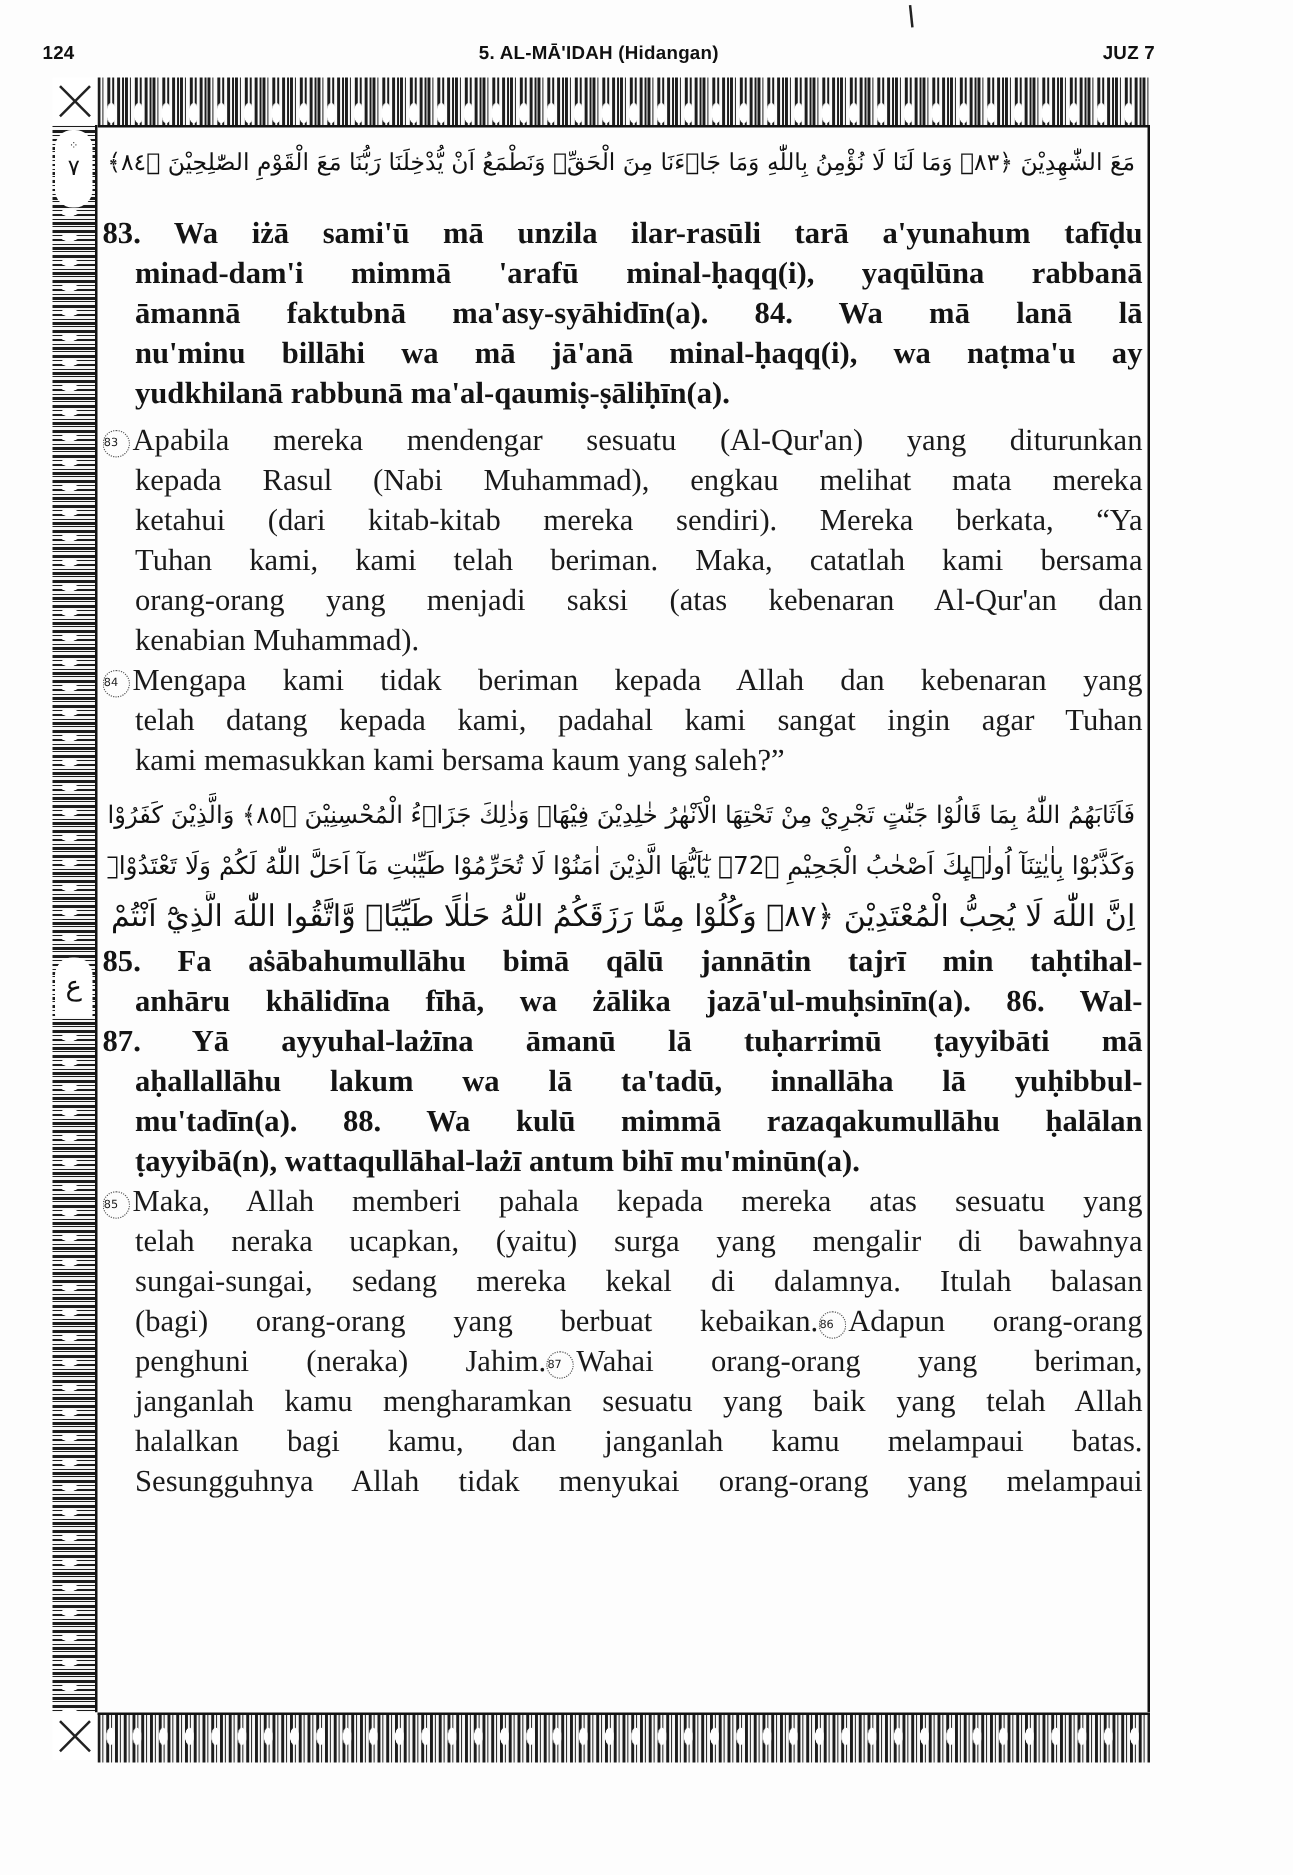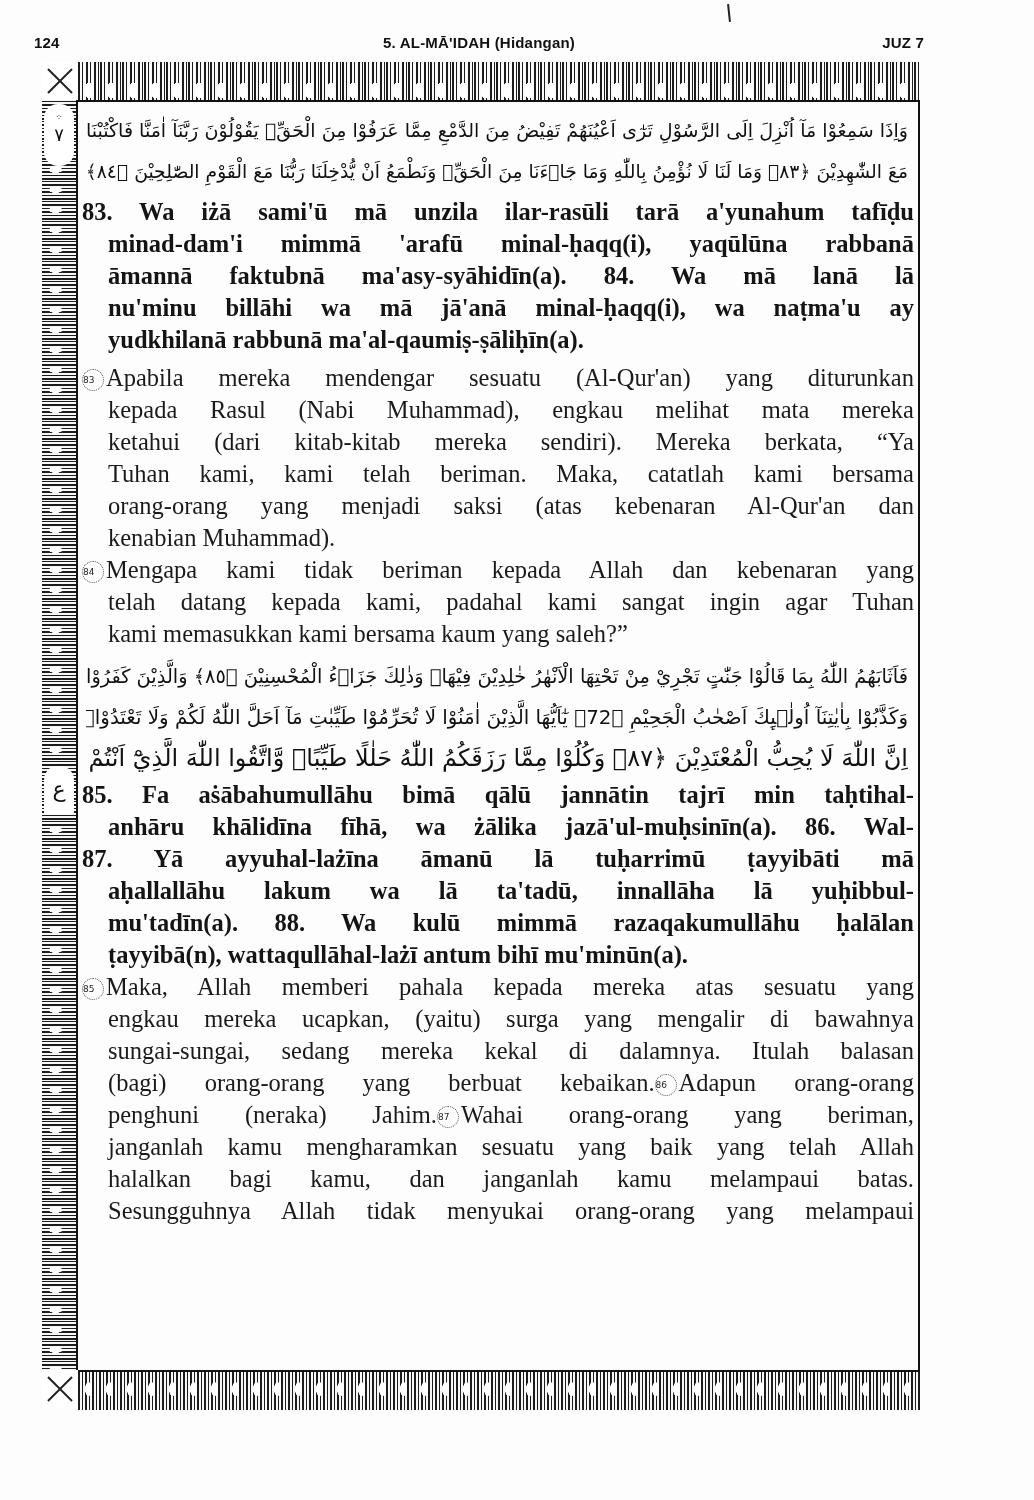--- a/index.html
+++ b/index.html
@@ -82,21 +82,21 @@
   .translit .line.last, .translation .line.last { text-align-last:left; }
   .translit .line.indent, .translation .line.indent { padding-left:26px; }
   .translation {
     font-family:"Liberation Serif","DejaVu Serif",serif; font-size:24.5px; line-height:32px; color:#1a1a1a;
   }
   .verse-badge {
     display:inline-block; width:20px; height:20px; border:1.5px dotted #555; border-radius:50%;
     font-family:"DejaVu Sans",sans-serif; font-size:9px; line-height:20px; text-align:left;
     vertical-align:3px; margin-right:2px; color:#222;
   }
-  .sec-t1 { margin-top:4px; }
+  .sec-t1 { margin-top:20px; }
   .sec-tr1 { margin-top:6px; }
   .sec-tr2 { margin-top:0; }
   .sec-t2 { margin-top:0; }
   .sec-tr3 { margin-top:0; }
 </style>
 </head>
 <body>
 
 <div class="stray-mark"></div>
 
@@ -117,21 +117,20 @@
   <span class="dots">⁘</span>
   <span>٧</span>
 </div>
 <div class="margin-marker marker-ruku">
   <span>ع</span>
 </div>
 
 <div class="content">
 
   <div class="arabic arabic-block-1">
-    <span class="line" style="font-size: 19.0631px;">وَاِذَا سَمِعُوْا مَآ اُنْزِلَ اِلَى الرَّسُوْلِ تَرٰٓى اَعْيُنَهُمْ تَفِيْضُ مِنَ الدَّمْعِ مِمَّا عَرَفُوْا مِنَ الْحَقِّۚ يَقُوْلُوْنَ رَبَّنَآ اٰمَنَّا فَاكْتُبْنَا</span>
     <span class="line" style="font-size: 18.75px;">مَعَ الشّٰهِدِيْنَ ﴿٨٣﴾ وَمَا لَنَا لَا نُؤْمِنُ بِاللّٰهِ وَمَا جَاۤءَنَا مِنَ الْحَقِّۙ وَنَطْمَعُ اَنْ يُّدْخِلَنَا رَبُّنَا مَعَ الْقَوْمِ الصّٰلِحِيْنَ ﴿٨٤﴾</span>
   </div>
 
   <div class="translit sec-t1">
     <span class="line">83. Wa iżā sami'ū mā unzila ilar-rasūli tarā a'yunahum tafīḍu</span>
     <span class="line indent">minad-dam'i mimmā 'arafū minal-ḥaqq(i), yaqūlūna rabbanā</span>
     <span class="line indent">āmannā faktubnā ma'asy-syāhidīn(a).   84. Wa mā lanā lā</span>
     <span class="line indent">nu'minu billāhi wa mā jā'anā minal-ḥaqq(i), wa naṭma'u ay</span>
     <span class="line indent last">yudkhilanā rabbunā ma'al-qaumiṣ-ṣāliḥīn(a).</span>
   </div>
@@ -161,21 +160,21 @@
     <span class="line">85. Fa aṡābahumullāhu bimā qālū jannātin tajrī min taḥtihal-</span>
     <span class="line indent">anhāru khālidīna fīhā, wa żālika jazā'ul-muḥsinīn(a).  86. Wal-</span>
     <span class="line">87. Yā ayyuhal-lażīna āmanū lā tuḥarrimū ṭayyibāti mā</span>
     <span class="line indent">aḥallallāhu lakum wa lā ta'tadū, innallāha lā yuḥibbul-</span>
     <span class="line indent">mu'tadīn(a).  88. Wa kulū mimmā razaqakumullāhu ḥalālan</span>
     <span class="line indent last">ṭayyibā(n), wattaqullāhal-lażī antum bihī mu'minūn(a).</span>
   </div>
 
   <div class="translation sec-tr3">
     <span class="line"><span class="verse-badge">85</span><span>Maka, Allah memberi pahala kepada mereka atas sesuatu yang</span></span>
-    <span class="line indent">engkau mereka ucapkan, (yaitu) surga yang mengalir di bawahnya</span>
+    <span class="line indent">telah neraka ucapkan, (yaitu) surga yang mengalir di bawahnya</span>
     <span class="line indent">sungai-sungai, sedang mereka kekal di dalamnya. Itulah balasan</span>
     <span class="line indent"><span>(bagi) orang-orang yang berbuat kebaikan.</span><span class="verse-badge">86</span><span>Adapun orang-orang</span></span>
     <span class="line indent"><span>penghuni (neraka) Jahim.</span><span class="verse-badge">87</span><span>Wahai orang-orang yang beriman,</span></span>
     <span class="line indent">janganlah kamu mengharamkan sesuatu yang baik yang telah Allah</span>
     <span class="line indent">halalkan bagi kamu, dan janganlah kamu melampaui batas.</span>
     <span class="line indent">Sesungguhnya Allah tidak menyukai orang-orang yang melampaui</span>
   </div>
 
 </div>
 

